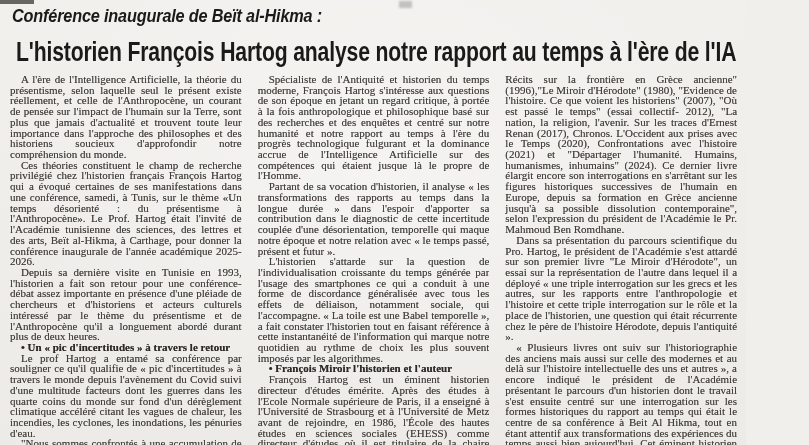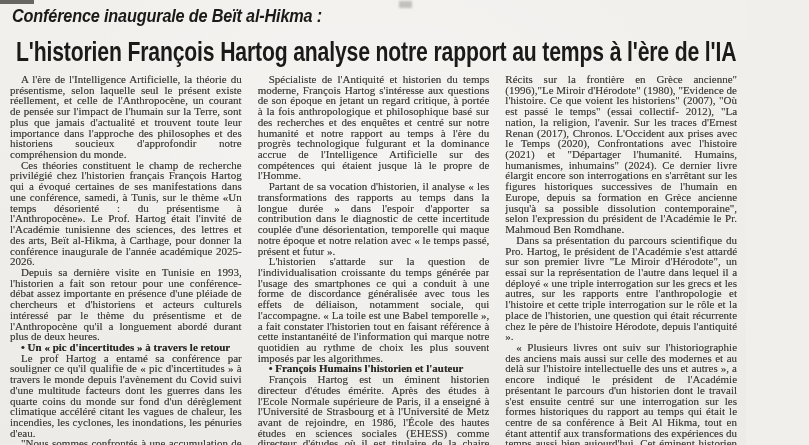--- a/index.html
+++ b/index.html
@@ -87,21 +87,21 @@
         <p class="para">Ces théories constituent le champ de recherche privilégié chez l'historien français François Hartog qui a évoqué certaines de ses manifestations dans une conférence, samedi, à Tunis, sur le thème «Un temps désorienté : du présentisme à l'Anthropocène». Le Prof. Hartog était l'invité de l'Académie tunisienne des sciences, des lettres et des arts, Beït al-Hikma, à Carthage, pour donner la conférence inaugurale de l'année académique 2025-2026.</p>
         <p class="para">Depuis sa dernière visite en Tunisie en 1993, l'historien a fait son retour pour une conférence-débat assez importante en présence d'une pléiade de chercheurs et d'historiens et acteurs culturels intéressé par le thème du présentisme et de l'Anthropocène qu'il a longuement abordé durant plus de deux heures.</p>
         <p class="subhead">• Un « pic d'incertitudes » à travers le retour</p>
         <p class="para">Le prof Hartog a entamé sa conférence par souligner ce qu'il qualifie de « pic d'incertitudes » à travers le monde depuis l'avènement du Covid suivi d'une multitude facteurs dont les guerres dans les quarte coins du monde sur fond d'un dérèglement climatique accéléré citant les vagues de chaleur, les incendies, les cyclones, les inondations, les pénuries d'eau.</p>
         <p class="para">"Nous sommes confrontés à une accumulation de plus en plus rapide de facteurs d'incertitude, dont les médias et les réseaux sociaux se font, à tout instant, les échos et les propagateurs.", a déclaré l'historien selon lequel « Face à l'entrée dans un régime d'incertitude généralisée, les inquiétudes grandissent, tandis que prospèrent les prophètes</p>
       </section>
     <section class="col">
         <p class="para">Spécialiste de l'Antiquité et historien du temps moderne, François Hartog s'intéresse aux questions de son époque en jetant un regard critique, à portée à la fois anthropologique et philosophique basé sur des recherches et des enquêtes et centré sur notre humanité et notre rapport au temps à l'ère du progrès technologique fulgurant et la dominance accrue de l'Intelligence Artificielle sur des compétences qui étaient jusque là le propre de l'Homme.</p>
         <p class="para">Partant de sa vocation d'historien, il analyse « les transformations des rapports au temps dans la longue durée » dans l'espoir d'apporter sa contribution dans le diagnostic de cette incertitude couplée d'une désorientation, temporelle qui maque notre époque et notre relation avec « le temps passé, présent et futur ».</p>
         <p class="para">L'historien s'attarde sur la question de l'individualisation croissante du temps générée par l'usage des smartphones ce qui a conduit à une forme de discordance généralisée avec tous les effets de déliaison, notamment sociale, qui l'accompagne. « La toile est une Babel temporelle », a fait constater l'historien tout en faisant référence à cette instantanéité de l'information qui marque notre quotidien au rythme de choix les plus souvent imposés par les algorithmes.</p>
-        <p class="subhead">• François Humains l'historien et l'auteur</p>
+        <p class="subhead">• François Miroir l'historien et l'auteur</p>
         <p class="para">François Hartog est un éminent historien directeur d'études émérite. Après des études à l'Ecole Normale supérieure de Paris, il a enseigné à l'Université de Strasbourg et à l'Université de Metz avant de rejoindre, en 1986, l'École des hautes études en sciences sociales (EHESS) comme directeur d'études où il est titulaire de la chaire historiographie ancienne et moderne. Il a également enseigné dans de nombreuses universités à l'étranger, exercé diverses fonctions d'ordre administratif et siégé dans divers comités notamment à l'école normale supérieure de Paris en tant que président du conseil d'administration</p>
       </section>
     <section class="col">
         <p class="para noindent">Récits sur la frontière en Grèce ancienne" (1996),"Le Miroir d'Hérodote" (1980), "Evidence de l'histoire. Ce que voient les historiens" (2007), "Où est passé le temps" (essai collectif- 2012), "La nation, la religion, l'avenir. Sur les traces d'Ernest Renan (2017), Chronos. L'Occident aux prises avec le Temps (2020), Confrontations avec l'histoire (2021) et "Départager l'humanité. Humains, humanismes, inhumains" (2024). Ce dernier livre élargit encore son interrogations en s'arrêtant sur les figures historiques successives de l'humain en Europe, depuis sa formation en Grèce ancienne jusqu'à sa possible dissolution contemporaine", selon l'expression du président de l'Académie le Pr. Mahmoud Ben Romdhane.</p>
         <p class="para">Dans sa présentation du parcours scientifique du Pro. Hartog, le président de l'Académie s'est attardé sur son premier livre "Le Miroir d'Hérodote", un essai sur la représentation de l'autre dans lequel il a déployé « une triple interrogation sur les grecs et les autres, sur les rapports entre l'anthropologie et l'histoire et cette triple interrogation sur le rôle et la place de l'historien, une question qui était récurrente chez le père de l'histoire Hérodote, depuis l'antiquité ».</p>
         <p class="para">« Plusieurs livres ont suiv sur l'historiographie des anciens mais aussi sur celle des modernes et au delà sur l'histoire intellectuelle des uns et autres », a encore indiqué le président de l'Académie présentant le parcours d'un historien dont le travail s'est ensuite centré sur une interrogation sur les formes historiques du rapport au temps qui était le centre de sa conférence à Beit Al Hikma, tout en étant attentif aux transformations des expériences du temps aussi bien aujourd'hui. Cet éminent historien français « a posé le diagnostic du présentisme pour cerner la forme contemporaine du rapport au temps et il a proposé comme outil d'investigation ce qu'il a appelle "les régimes d'historicité", a-t-il conclu avant de céder la parole au Pr.</p>
       </section>
   </main>
 </div>
 

